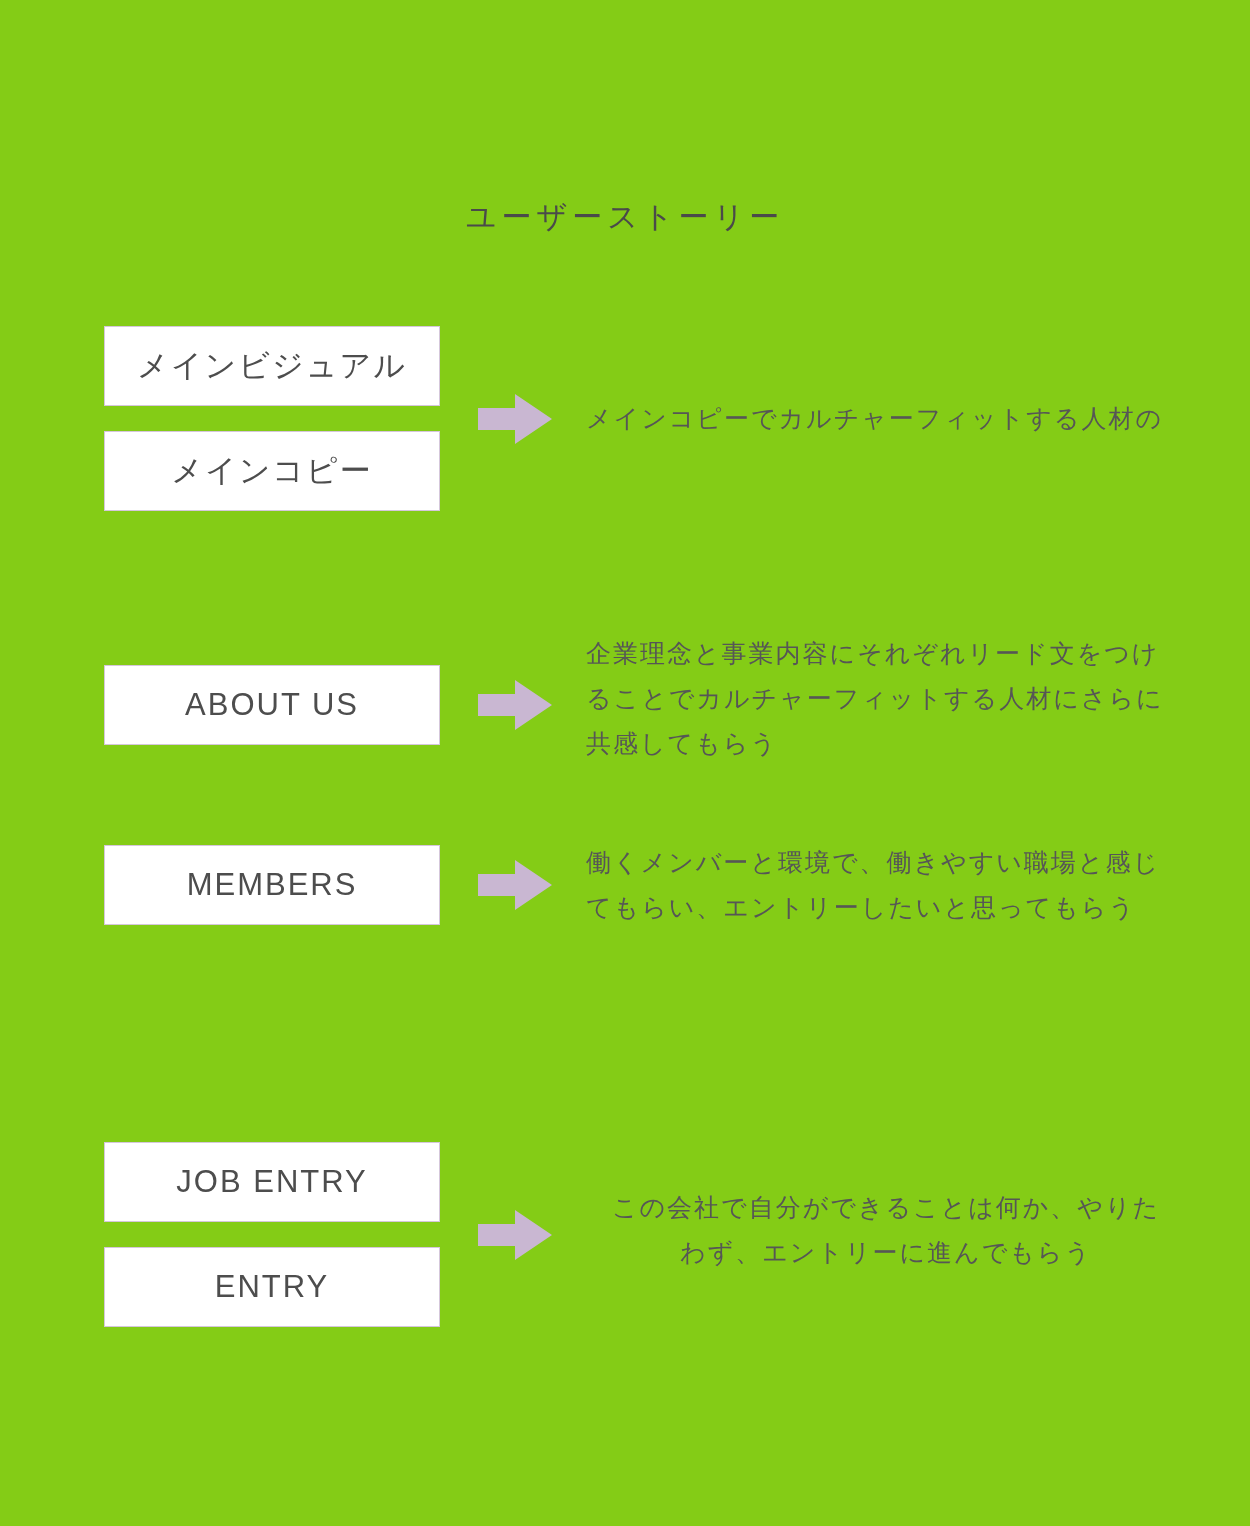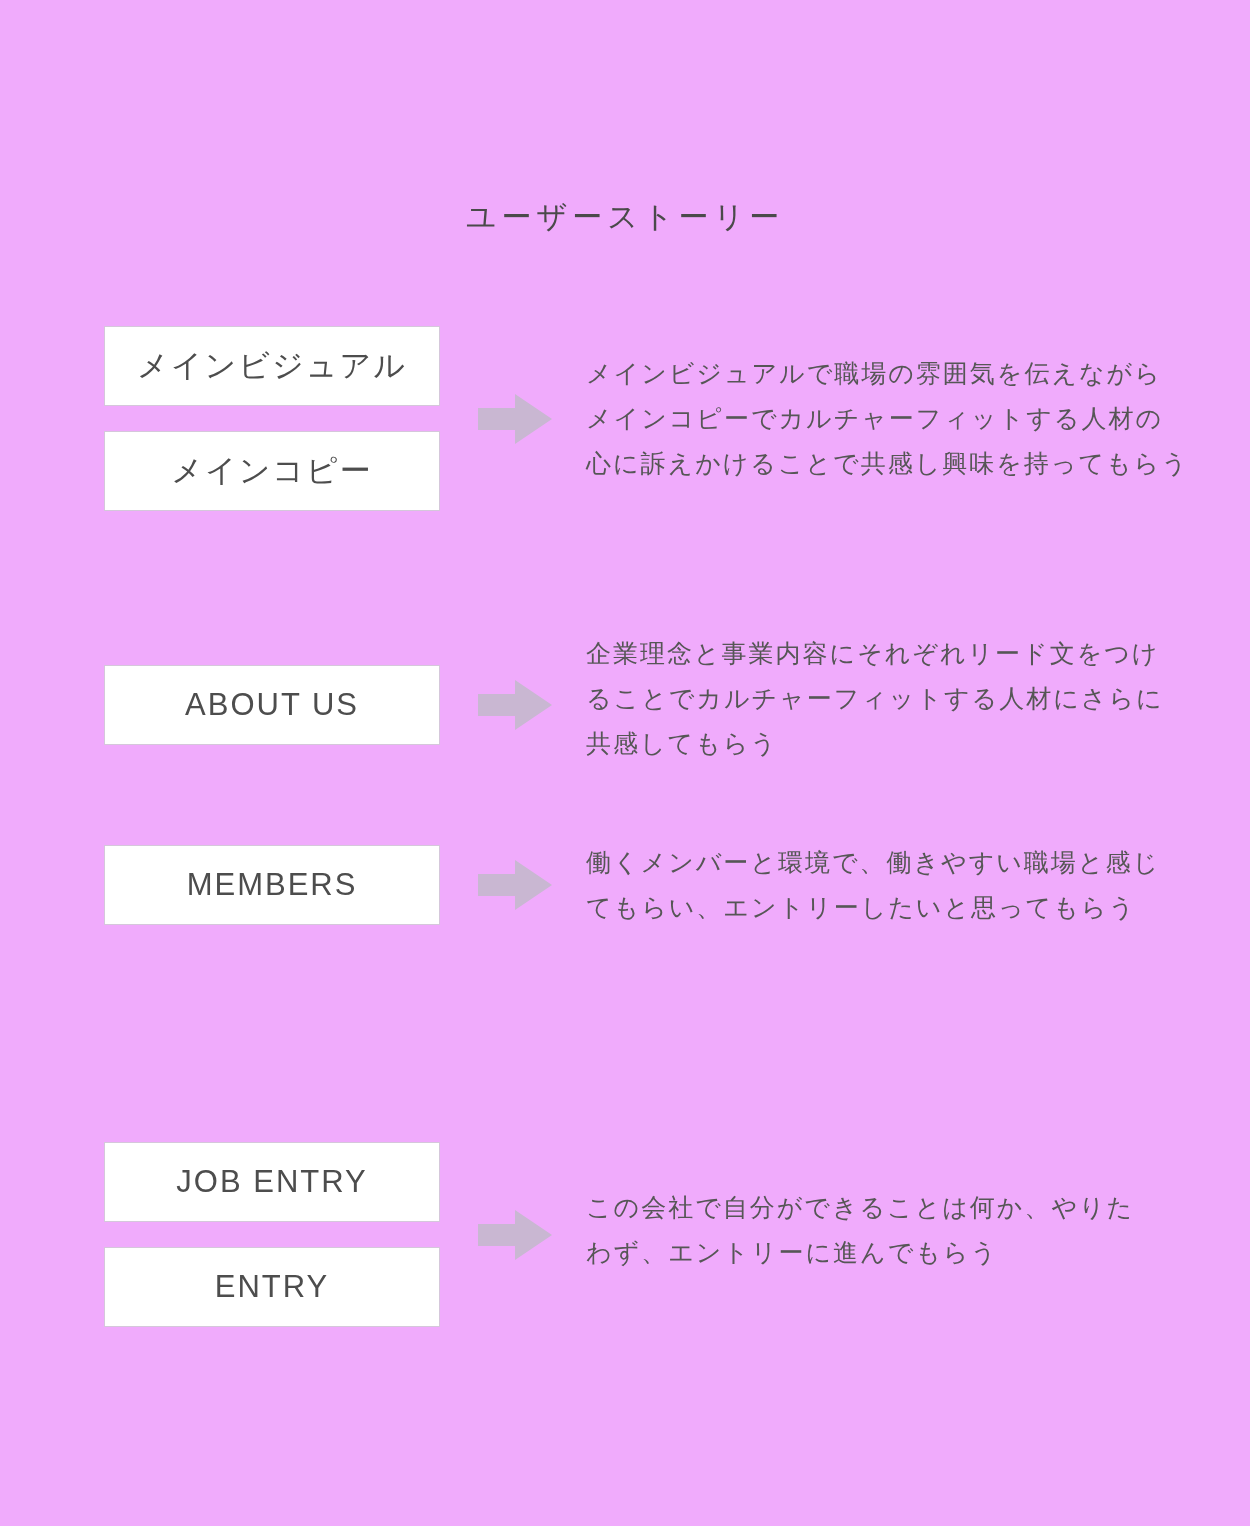--- a/index.html
+++ b/index.html
@@ -5,21 +5,21 @@
   html, body {
     margin: 0;
     padding: 0;
     background: #ffffff;
     font-family: "Liberation Sans", "DejaVu Sans", sans-serif;
   }
   .page {
     position: relative;
     width: 1250px;
     height: 1526px;
-    background: #f0abfc;
+    background: #84cc16;
     overflow: hidden;
   }
   .title {
     position: absolute;
     top: 197px;
     left: 0;
     width: 100%;
     margin: 0;
     text-align: center;
     font-size: 30px;
@@ -64,21 +64,21 @@
   }
   .desc {
     margin-left: 34px;
     width: 600px;
     font-size: 25px;
     line-height: 45px;
     letter-spacing: 2px;
     color: #565656;
   }
   .row-2 .desc { margin-top: -12px; }
-  .row-4 .desc { margin-top: -10px; }
+  .row-4 .desc { margin-top: -10px; text-align: center; }
   .desc-line { white-space: nowrap; }
 </style>
 </head>
 <body>
 
 <div class="page">
 
   <h1 class="title">ユーザーストーリー</h1>
 
   <section class="row row-1">
@@ -87,23 +87,21 @@
         <span>メインビジュアル</span>
       </div>
       <div class="box">
         <span>メインコピー</span>
       </div>
     </div>
     <svg class="arrow" width="74" height="50" viewBox="0 0 74 50" aria-hidden="true">
       <path d="M0 14 H37 V0 L74 25 L37 50 V36 H0 Z" fill="#c9b7d2"></path>
     </svg>
     <div class="desc">
-      <div class="desc-line">メインビジュアルで職場の雰囲気を伝えながら</div>
       <div class="desc-line">メインコピーでカルチャーフィットする人材の</div>
-      <div class="desc-line">心に訴えかけることで共感し興味を持ってもらう</div>
     </div>
   </section>
 
   <section class="row row-2">
     <div class="boxes">
       <div class="box">
         <span>ABOUT US</span>
       </div>
     </div>
     <svg class="arrow" width="74" height="50" viewBox="0 0 74 50" aria-hidden="true">

